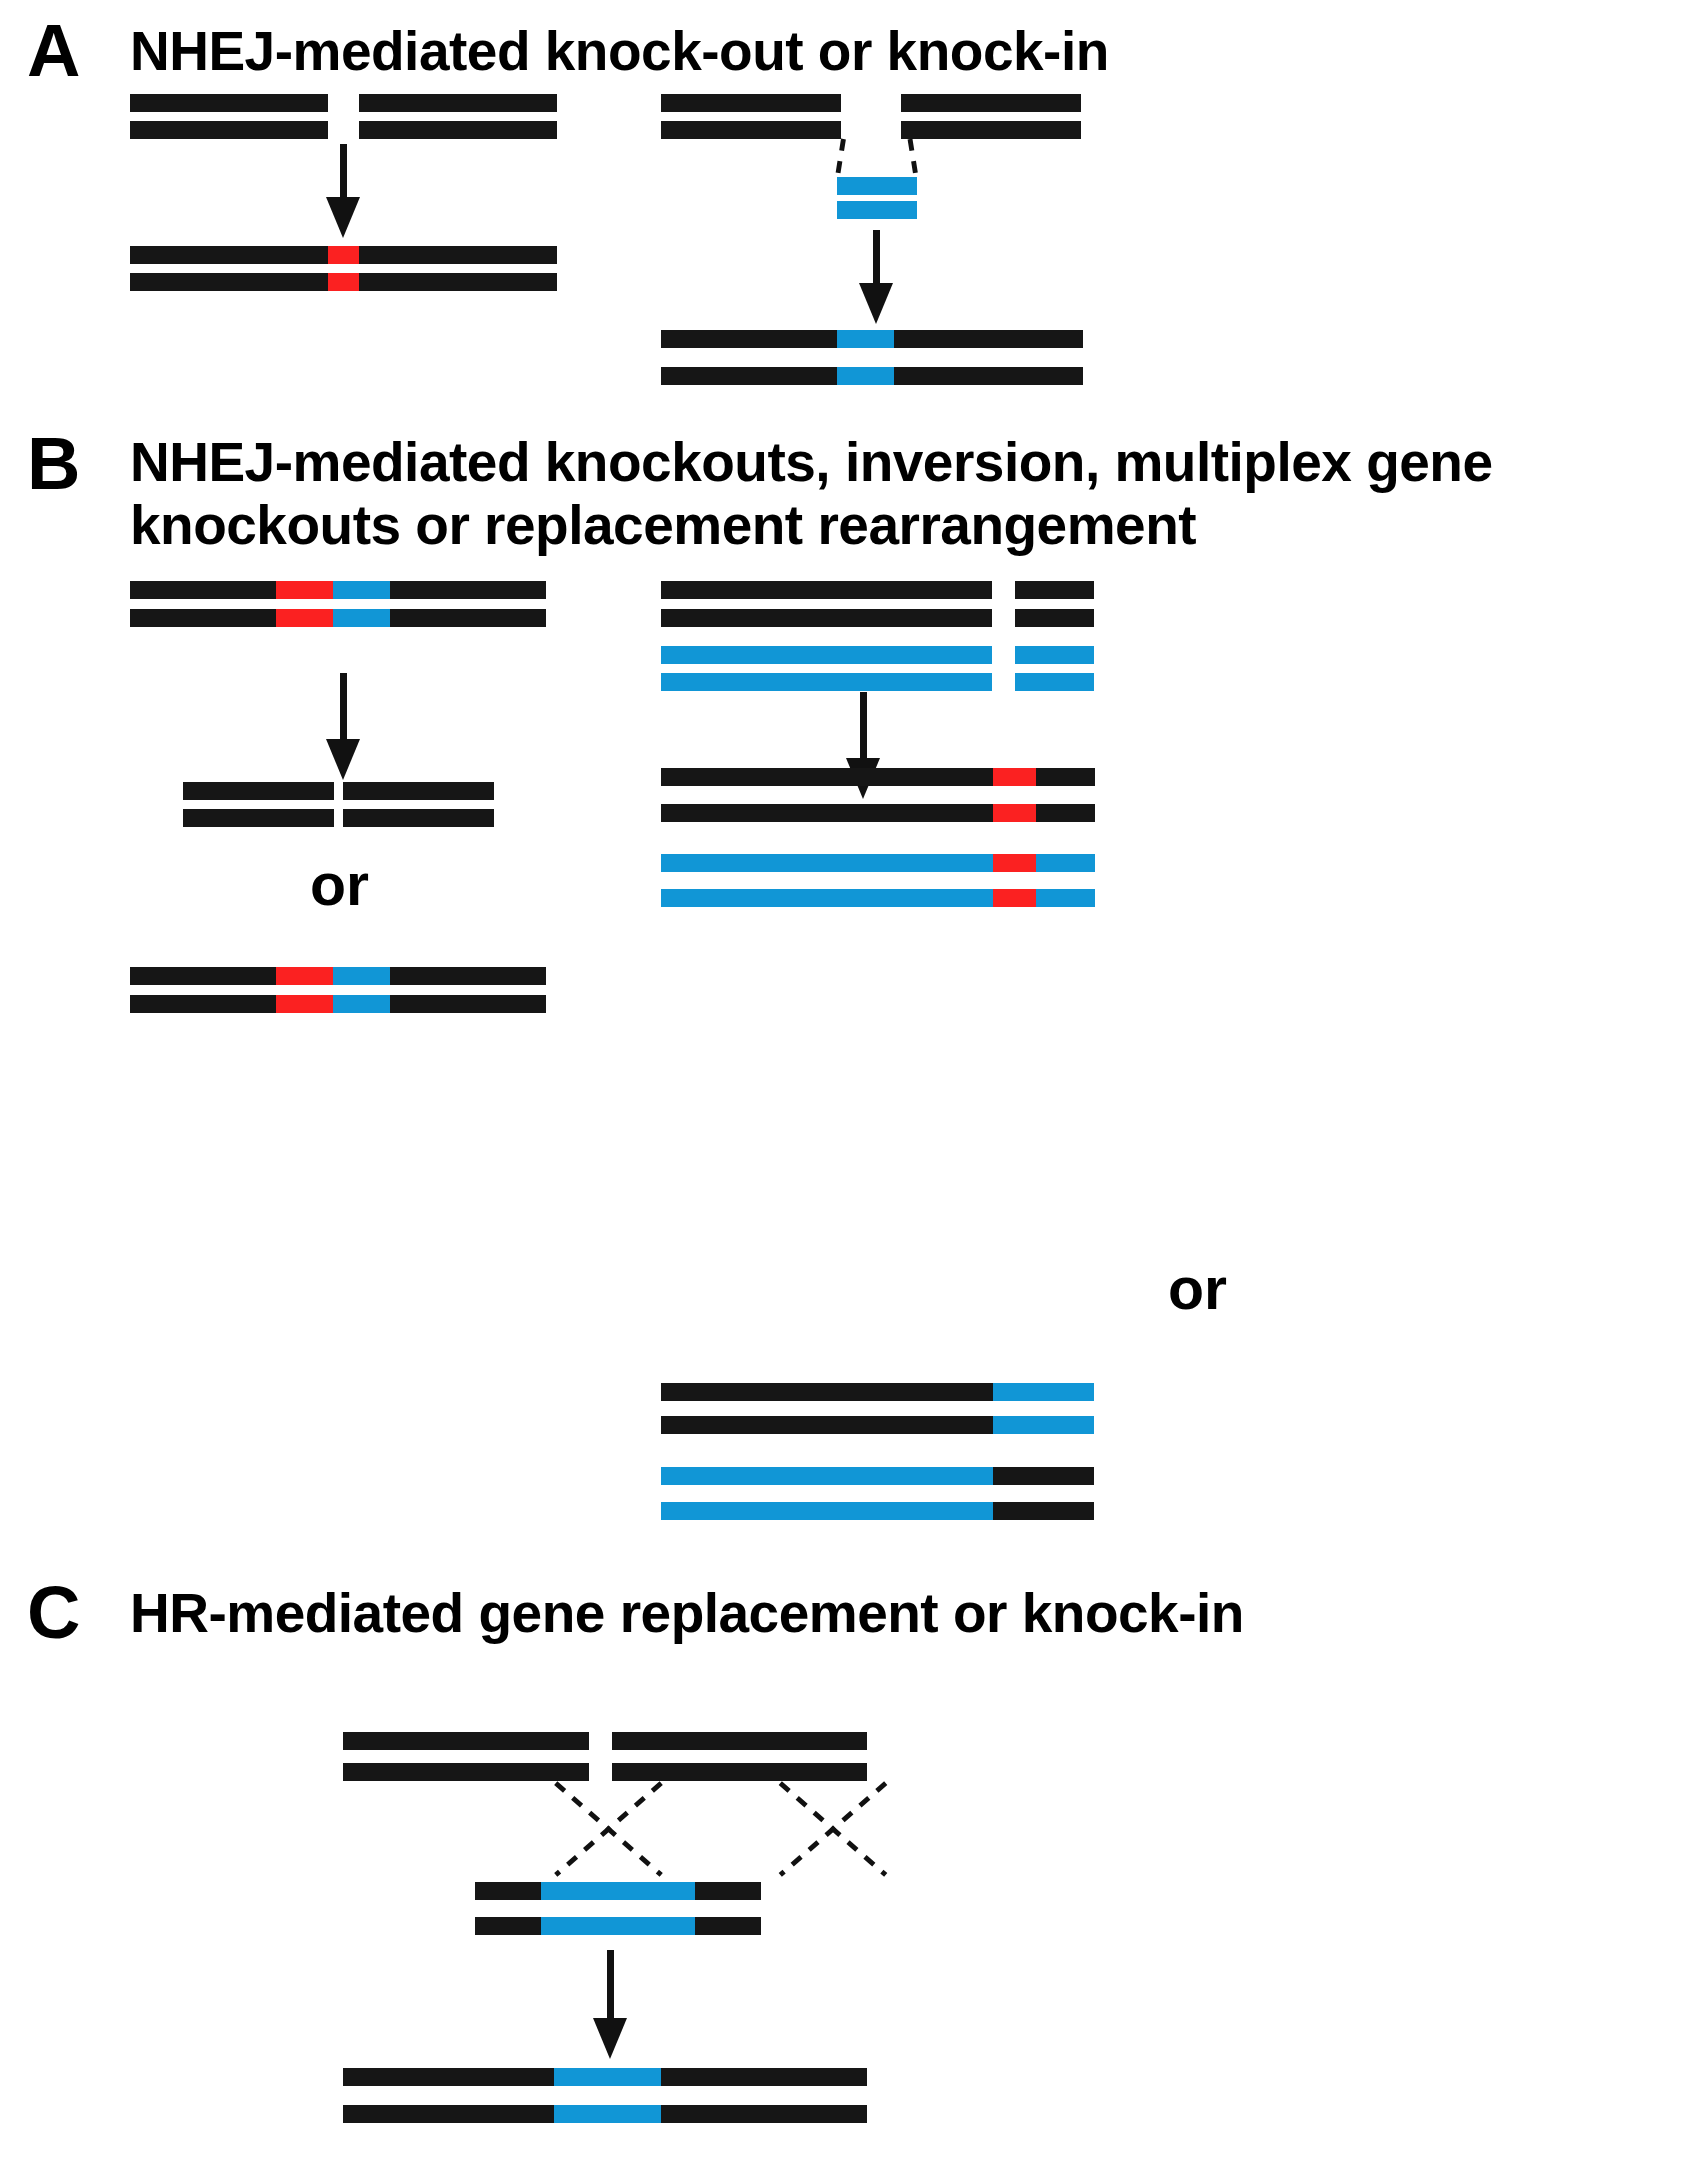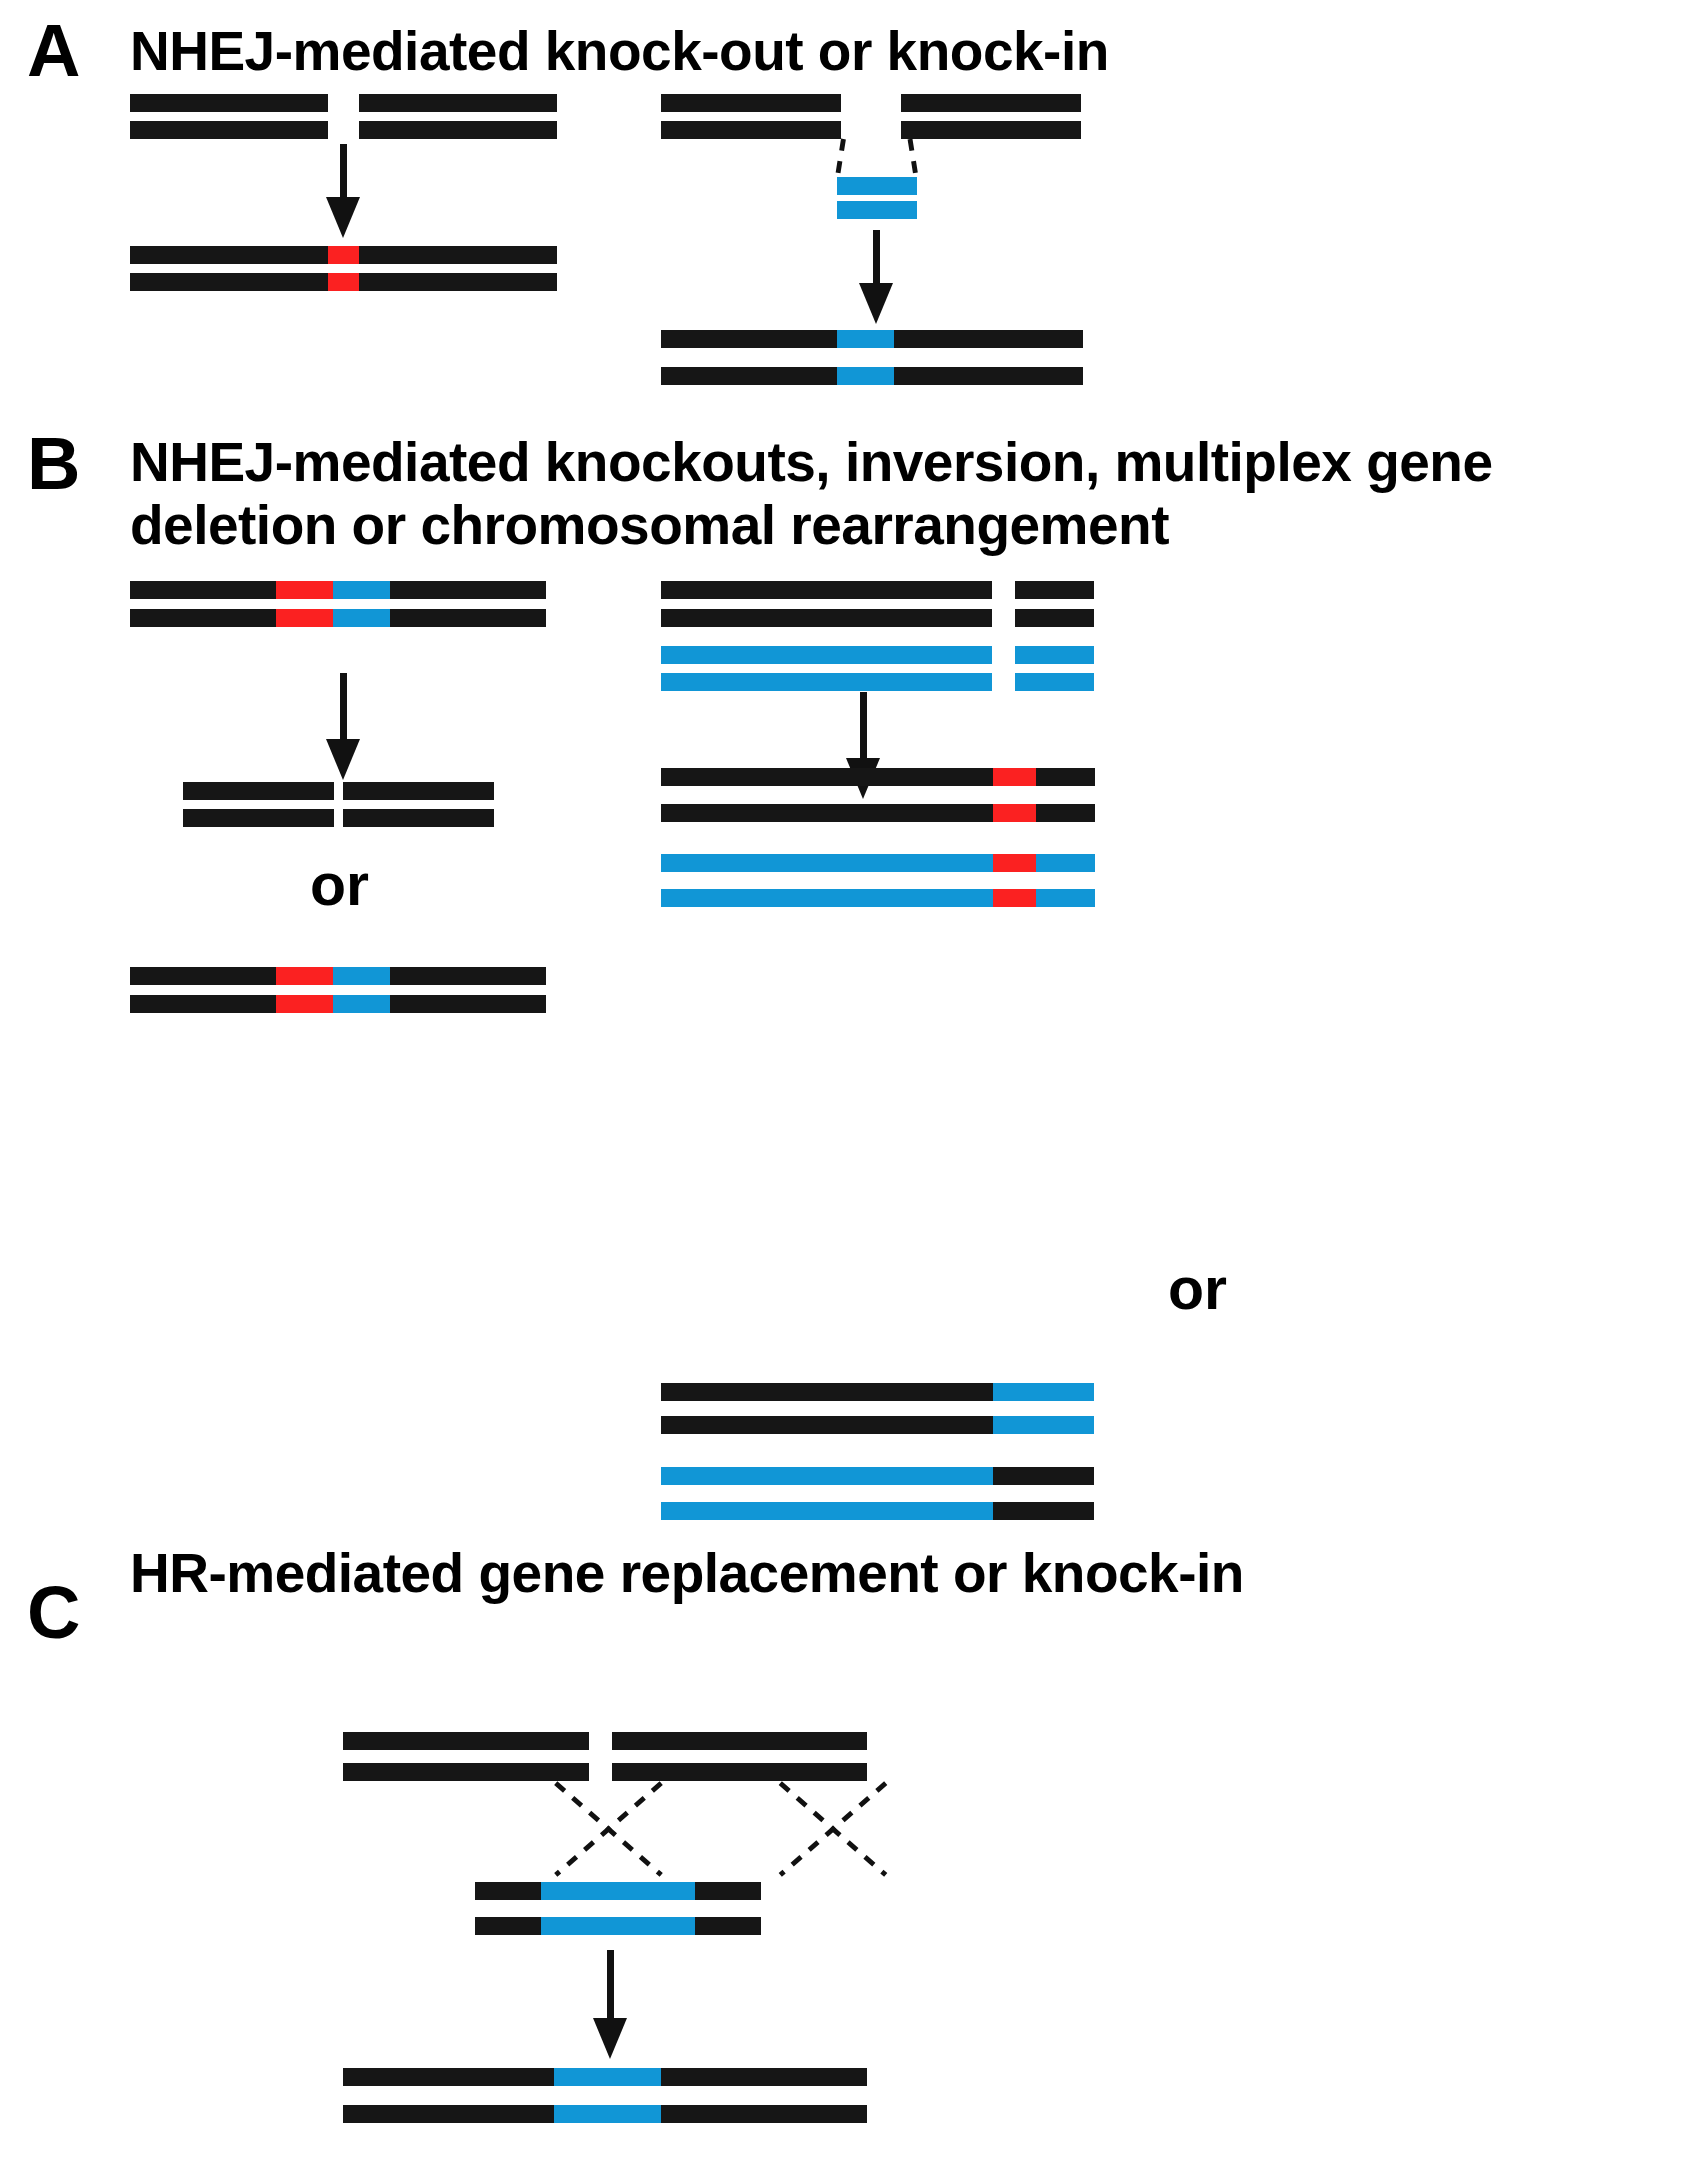--- a/index.html
+++ b/index.html
@@ -99,21 +99,21 @@
   <div class="seg black" style="width:189px"></div>
 </div>
 <div class="strand" style="left:661px;top:367px;">
   <div class="seg black" style="width:176px"></div>
   <div class="seg blue" style="width:57px"></div>
   <div class="seg black" style="width:189px"></div>
 </div>
 
 <div class="panel-letter" style="left:27px;top:427px;">B</div>
 <div class="panel-title" style="left:130px;top:429px;">NHEJ-mediated knockouts, inversion, multiplex gene</div>
-<div class="panel-title" style="left:130px;top:492px;">deletion or chromosomal rearrangement</div>
+<div class="panel-title" style="left:130px;top:492px;">knockouts or replacement rearrangement</div>
 
 <div class="strand" style="left:130px;top:581px;">
   <div class="seg black" style="width:146px"></div>
   <div class="seg red" style="width:57px"></div>
   <div class="seg blue" style="width:57px"></div>
   <div class="seg black" style="width:156px"></div>
 </div>
 <div class="strand" style="left:130px;top:609px;">
   <div class="seg black" style="width:146px"></div>
   <div class="seg red" style="width:57px"></div>
@@ -208,21 +208,21 @@
 <div class="strand" style="left:661px;top:1467px;">
   <div class="seg blue" style="width:332px"></div>
   <div class="seg black" style="width:101px"></div>
 </div>
 <div class="strand" style="left:661px;top:1502px;">
   <div class="seg blue" style="width:332px"></div>
   <div class="seg black" style="width:101px"></div>
 </div>
 
 <div class="panel-letter" style="left:27px;top:1576px;">C</div>
-<div class="panel-title" style="left:130px;top:1540px;">HR-mediated gene replacement or knock-in</div>
+<div class="panel-title" style="left:130px;top:1580px;">HR-mediated gene replacement or knock-in</div>
 
 <div class="strand" style="left:343px;top:1732px;">
   <div class="seg black" style="width:246px"></div>
   <div class="seg gap" style="width:23.4px"></div>
   <div class="seg black" style="width:255px"></div>
 </div>
 <div class="strand" style="left:343px;top:1763px;">
   <div class="seg black" style="width:246px"></div>
   <div class="seg gap" style="width:23.4px"></div>
   <div class="seg black" style="width:255px"></div>

